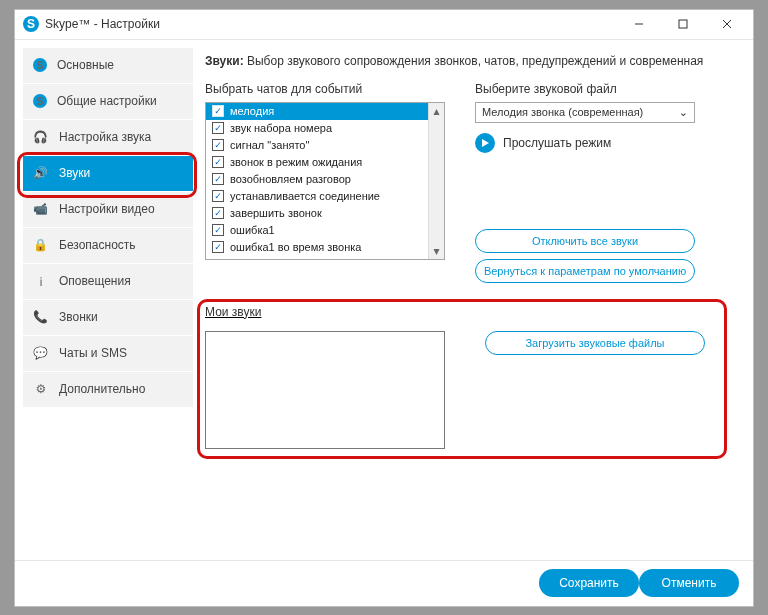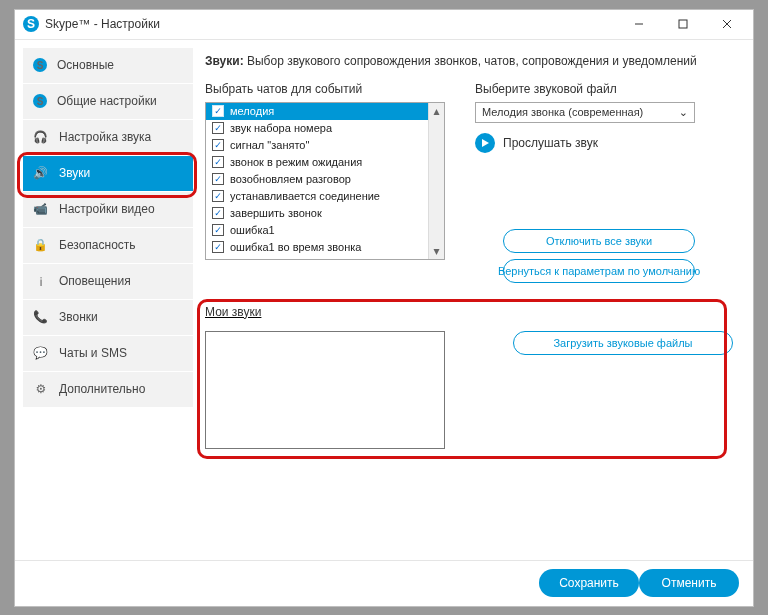--- a/index.html
+++ b/index.html
@@ -108,21 +108,20 @@
   .play-btn {
     width:20px;height:20px;border-radius:50%;
     background:#0097d6; display:flex;align-items:center;justify-content:center;
   }
   .pill-btn {
     display:flex;align-items:center;justify-content:center;
     border:1px solid #0097d6; color:#0097d6;
     border-radius:14px; height:24px; padding:0 18px;
     font-size:11px; background:#fff; cursor:pointer;
     white-space:nowrap;
-    margin-left:28px;
   }
   .pill-stack { display:flex; flex-direction:column; gap:6px; margin-top:76px; width:220px;}
   .my-sounds-sec {
     margin-top:22px; position:relative;text-decoration:underline;
   }
   .my-sounds-box {
     width:240px; height:118px; border:1px solid #777; background:#fff;
     margin-top:6px;
   }
   .upload-pill { position:absolute; left:280px; top:26px; width:220px;}
@@ -211,21 +210,21 @@
       <div class="side-item">
         <span class="icon">⚙</span>
         <span>Дополнительно</span>
       </div>
 
       <div class="side-highlight" style="left:-6px; top:104px; width:180px; height:46px;"></div>
     </div>
 
     <div class="pane">
       <div class="section-header">
-        <b>Звуки:</b><span> Выбор звукового сопровождения звонков, чатов, сопровождения и уведомлений</span>
+        <b>Звуки:</b><span> Выбор звукового сопровождения звонков, чатов, предупреждений и современная</span>
       </div>
 
       <div class="row2">
         <div class="col-left">
           <div class="subheader">Выбрать чатов для событий</div>
           <div class="sound-list">
             <div class="sound-row selected">
               <span class="chk">✓</span>
               <span>мелодия</span>
             </div>
@@ -274,21 +273,21 @@
           <div class="file-select">
             <span>Мелодия звонка (современная)</span>
             <span>⌄</span>
           </div>
           <div class="play-row">
             <div class="play-btn">
               <svg width="10" height="10">
                   <polygon points="2,1 9,5 2,9" fill="#fff"></polygon>
                 </svg>
             </div>
-            <span>Прослушать звук</span>
+            <span>Прослушать режим</span>
           </div>
           <div class="pill-stack">
             <div class="pill-btn">Отключить все звуки</div>
             <div class="pill-btn">Вернуться к параметрам по умолчанию</div>
           </div>
         </div>
       </div>
 
       <div class="my-sounds-sec">
         <div class="subheader">Мои звуки</div>

